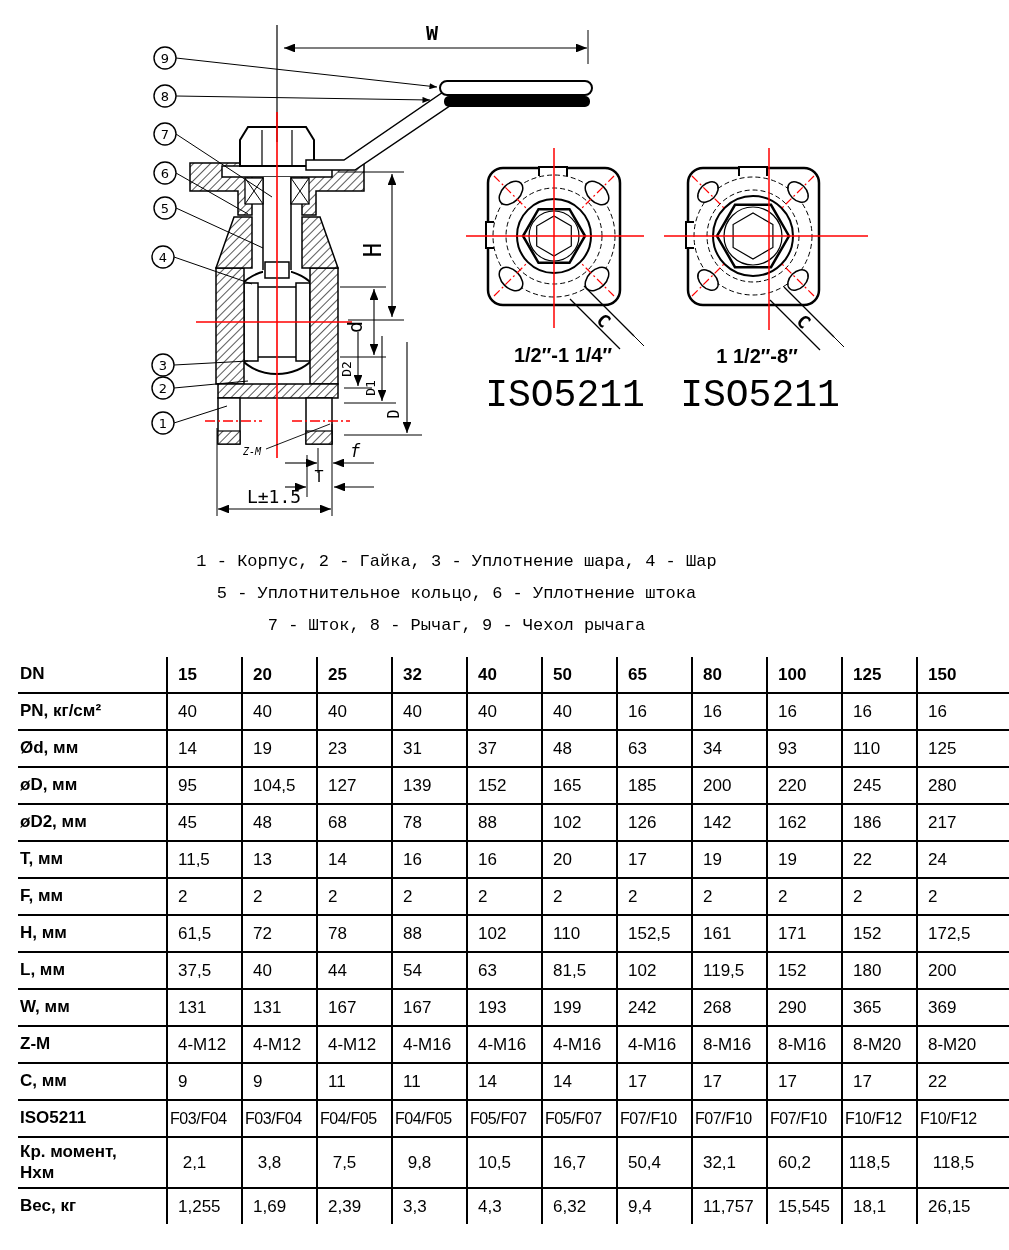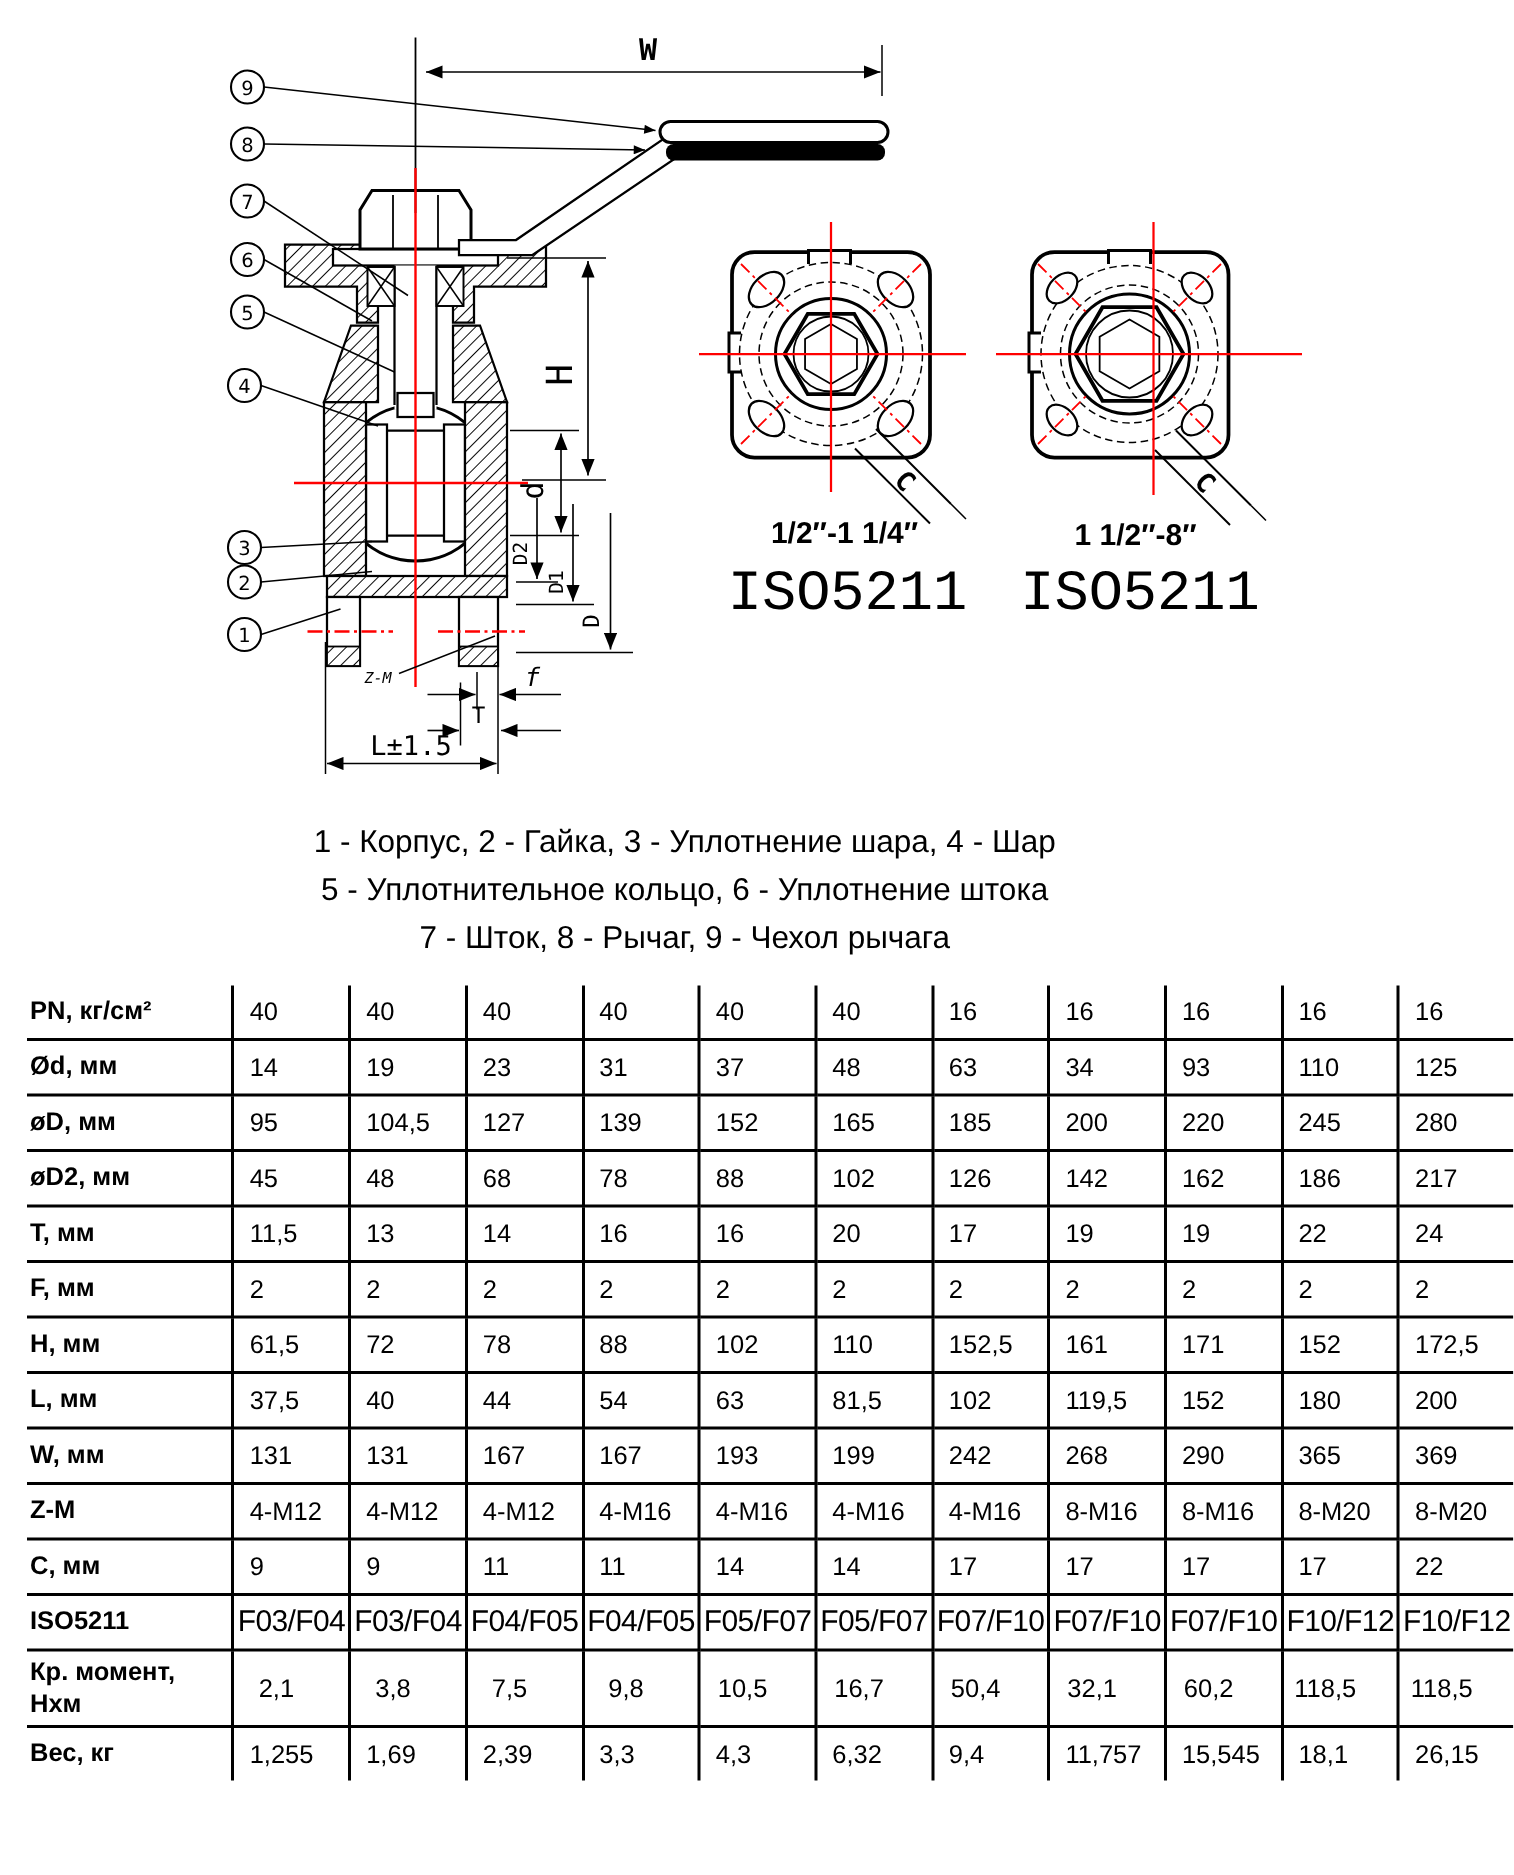--- a/index.html
+++ b/index.html
@@ -1,31 +1,31 @@
 <!DOCTYPE html>
 <html><head>
 <meta charset="utf-8">
 <style>
   html,body{margin:0;padding:0;background:#fff;}
   #canvas{position:relative;width:1009px;height:1250px;background:#fff;overflow:hidden;
           font-family:"Liberation Sans",sans-serif;color:#000;}
   #drawing{position:absolute;top:0;left:0;}
   #legend{position:absolute;top:546px;left:0;width:913px;text-align:center;
-          font-family:Liberation Sans, sans-serif;font-size:21px;line-height:32px;color:#000;}
+          font-family:Liberation Mono, monospace;font-size:17px;line-height:32px;color:#000;}
   #spec-table{position:absolute;top:657px;left:18px;width:991px;border-collapse:collapse;
               font-family:"Liberation Sans",sans-serif;}
   #spec-table td{border-right:2px solid #000;border-bottom:2px solid #000;
                  padding:0 2px 0 10px;height:35px;font-size:17px;vertical-align:middle;white-space:nowrap;}
   #spec-table td:last-child{border-right:none;}
   #spec-table tr:last-child td{border-bottom:none;}
   #spec-table td.lbl{font-weight:bold;padding-left:2px;white-space:pre-line;line-height:1.18;}
   #spec-table td.hdr{font-weight:bold;}
   #spec-table tr.tall td{height:49px;}
   #spec-table td.ctr{text-align:center;padding-left:0;padding-right:20px;}
-  #spec-table td.tight{padding-left:2px;font-size:20px;letter-spacing:-0.4px;}
+  #spec-table td.tight{padding-left:2px;font-size:16px;letter-spacing:-0.4px;}
   .dim{font-family:"DejaVu Sans Mono",monospace;}
   .iso{font-family:"Liberation Mono",monospace;}
 </style>
 </head>
 <body>
 
 <div id="canvas">
 
 <svg id="drawing" width="1009" height="540" viewBox="0 0 1009 540">
   <defs>
@@ -268,20 +268,34 @@
       <col style="width:75px">
         <col style="width:75px">
         <col style="width:75px">
         <col style="width:75px">
       <col style="width:75px">
         <col style="width:75px">
         <col>
     </colgroup>
     <tbody>
         <tr>
+          <td class="lbl">DN</td>
+          <td class="hdr">15</td>
+          <td class="hdr">20</td>
+          <td class="hdr">25</td>
+          <td class="hdr">32</td>
+          <td class="hdr">40</td>
+          <td class="hdr">50</td>
+          <td class="hdr">65</td>
+          <td class="hdr">80</td>
+          <td class="hdr">100</td>
+          <td class="hdr">125</td>
+          <td class="hdr">150</td>
+        </tr>
+        <tr>
           <td class="lbl">PN, кг/см²</td>
           <td>40</td>
           <td>40</td>
           <td>40</td>
           <td>40</td>
           <td>40</td>
           <td>40</td>
           <td>16</td>
           <td>16</td>
           <td>16</td>

